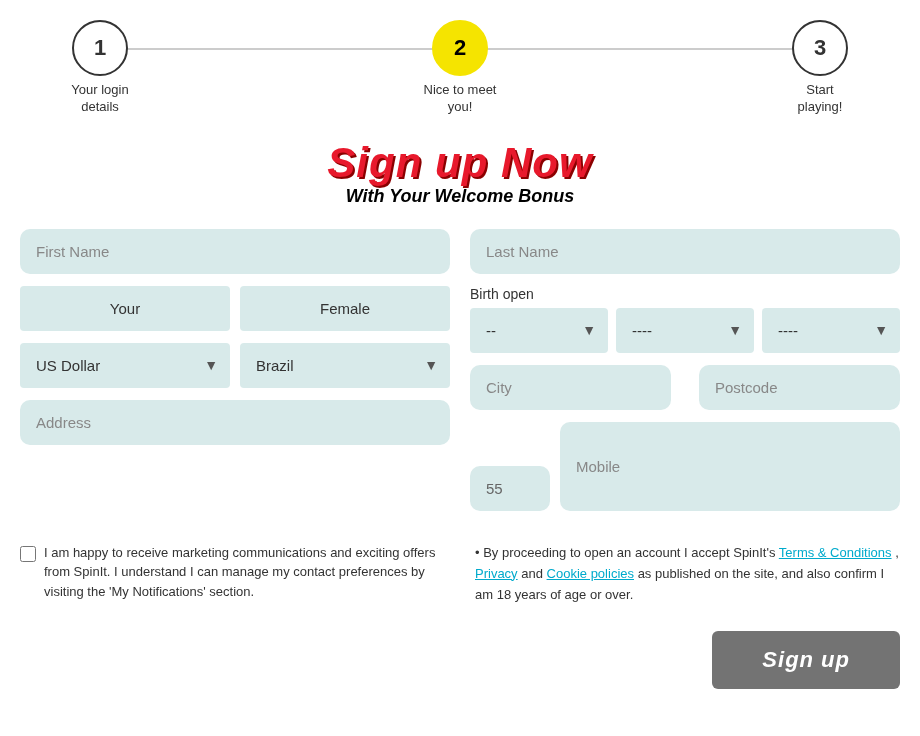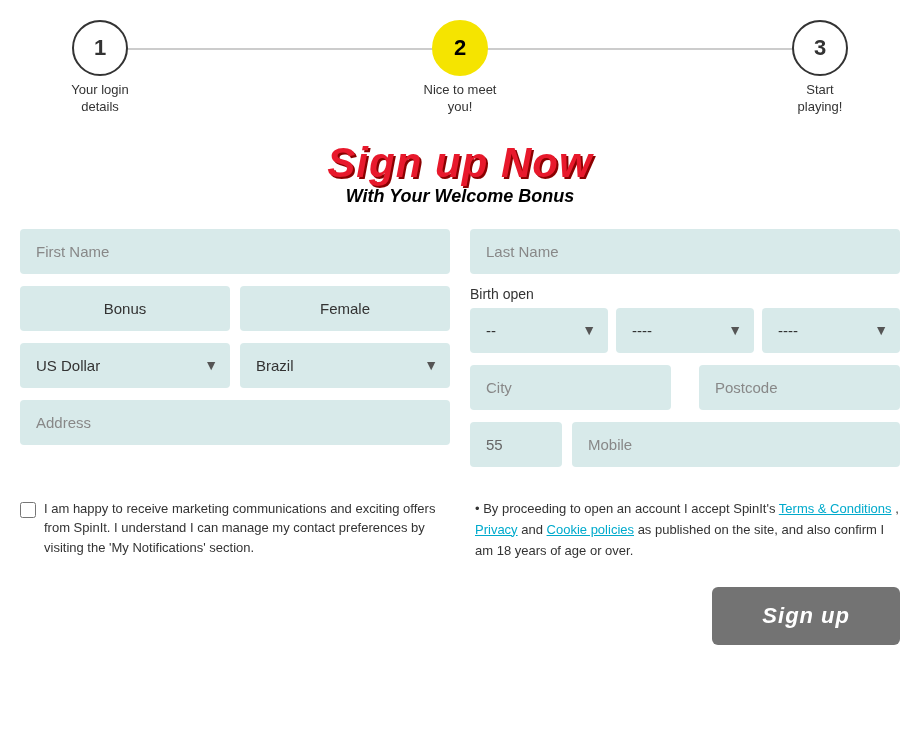--- a/index.html
+++ b/index.html
@@ -96,21 +96,21 @@
       gap: 20px;
     }
     .form-col {
       flex: 1;
     }
     .input-field {
       width: 100%;
       padding: 14px 16px;
       background: #d8eaea;
       border: none;
-      border-radius: 4px;
+      border-radius: 10px;
       font-size: 15px;
       color: #666;
       margin-bottom: 12px;
       outline: none;
     }
     .input-field::placeholder {
       color: #888;
     }
     .gender-row {
       display: flex;
@@ -169,22 +169,23 @@
     }
     .phone-row {
       display: flex;
       gap: 10px;
       margin-bottom: 12px;
     }
     .phone-row .input-field {
       margin-bottom: 0;
     }
     .phone-code {
-      width: 92px;
+      width: 80px;
       flex-shrink: 0;
+      margin-top: 44px;
     }
     .phone-mobile {
       flex: 1;
     }
 
     
     .birth-label {
       font-size: 14px;
       color: #333;
       margin-bottom: 6px;
@@ -285,21 +286,21 @@
     <div class="title-main">Sign up Now</div>
     <div class="title-sub">With Your Welcome Bonus</div>
   </div>
 
   <div class="form-area">
 
     <div class="form-col">
       <input class="input-field" type="text" placeholder="First Name" style="">
 
       <div class="gender-row">
-        <button class="gender-btn">Bonus</button>
+        <button class="gender-btn">Your</button>
         <button class="gender-btn">Female</button>
       </div>
 
       <div class="select-row">
         <div class="select-wrapper">
           <select>
             <option>US Dollar</option>
             <option>Euro</option>
             <option>GBP</option>
           </select>

